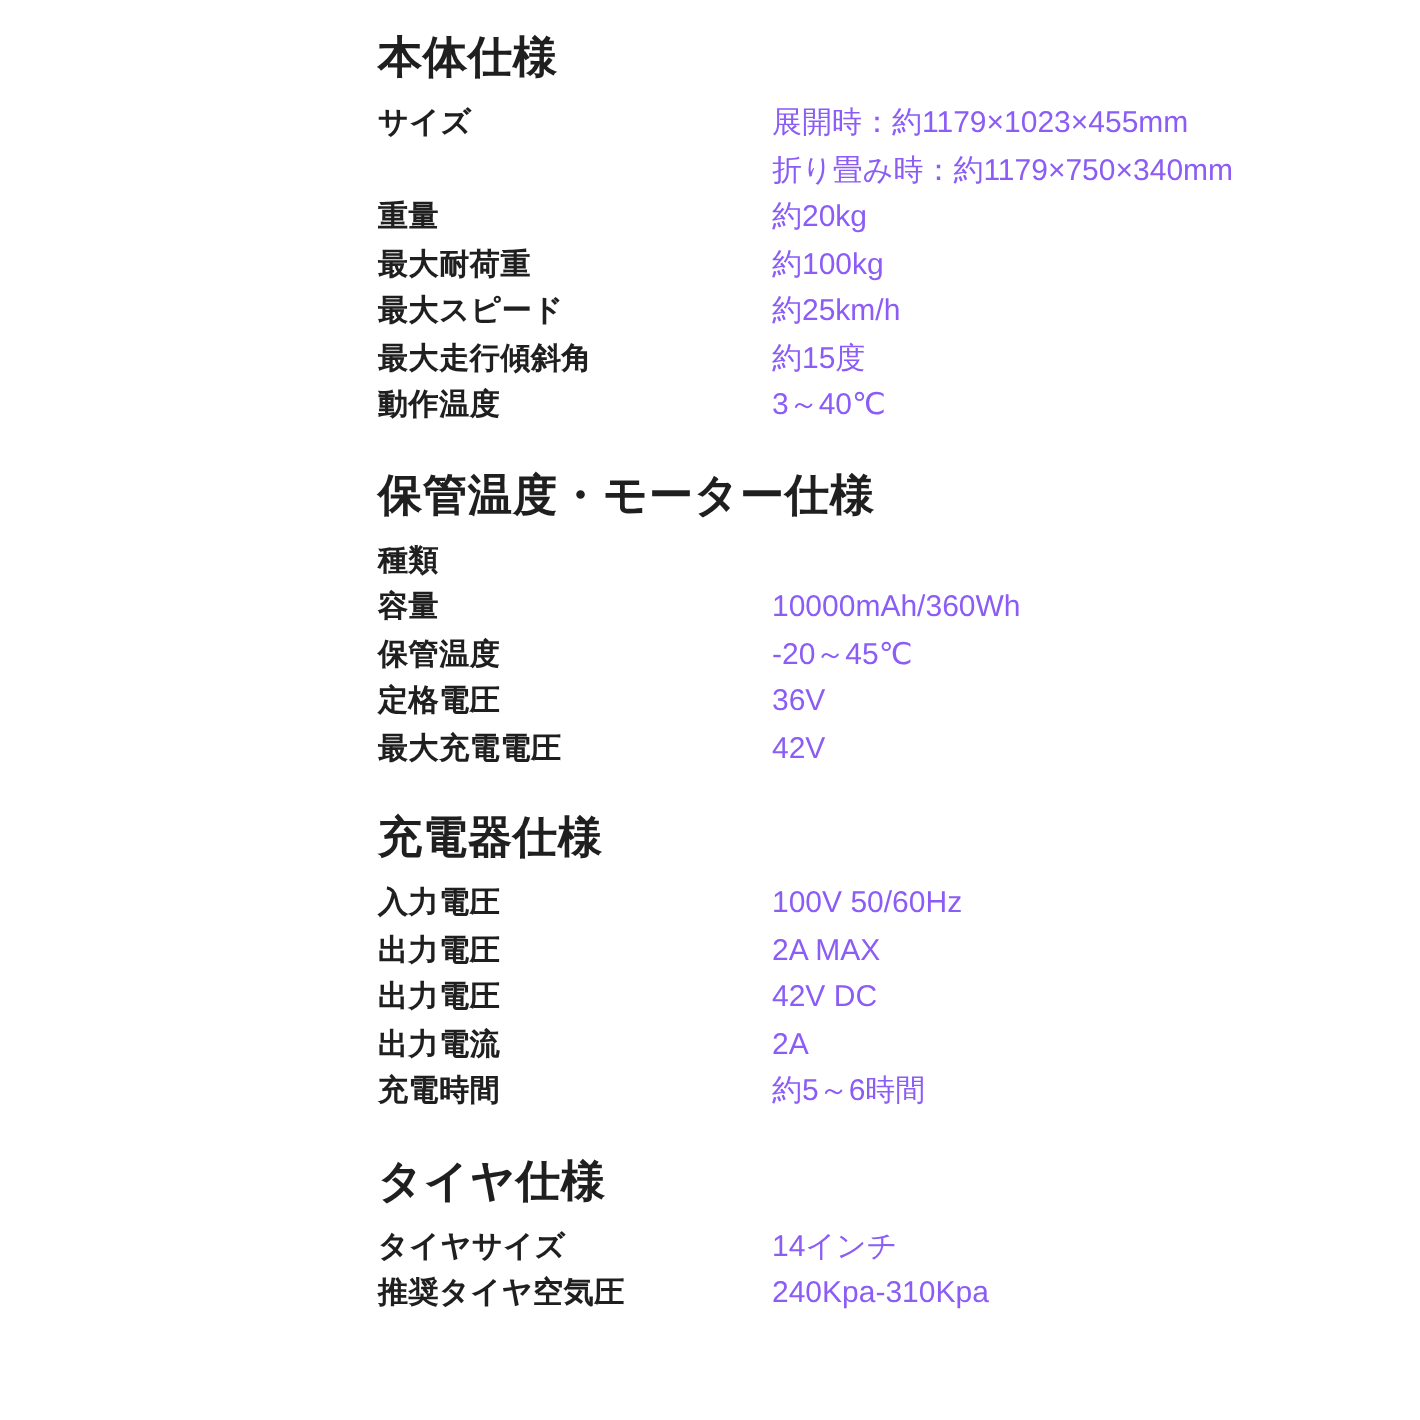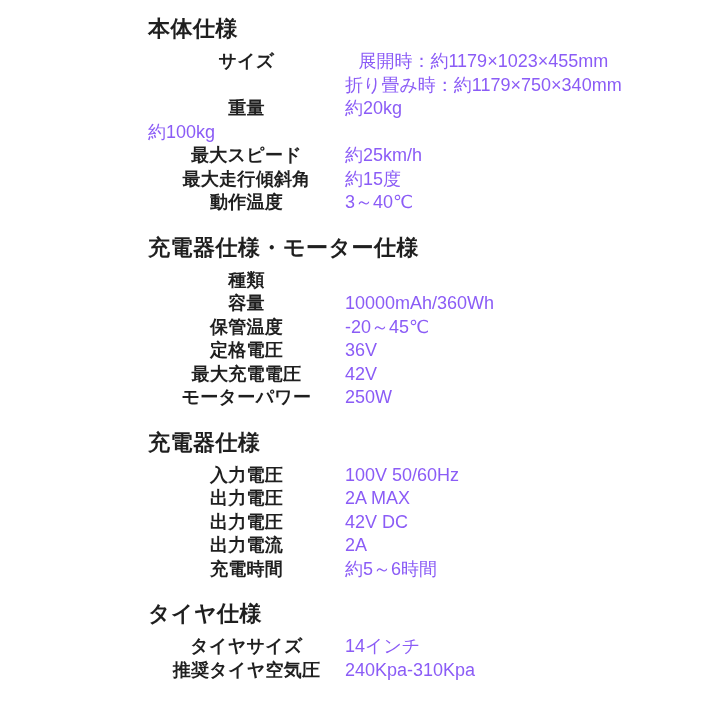--- a/index.html
+++ b/index.html
@@ -8,36 +8,36 @@
     height: 710px;
     background: #ffffff;
     overflow: hidden;
     font-family: "Liberation Sans", "DejaVu Sans", sans-serif;
   }
   .page {
     box-sizing: border-box;
     width: 654px;
     height: 710px;
     padding: 14px 18px 0 148px;
+    margin-left: 41px;
   }
   .section + .section { margin-top: 18px; }
   .section-title {
     font-size: 22px;
     line-height: 30px;
     font-weight: bold;
     color: #1f1f1f;
     margin: 0 0 6px 0;
     letter-spacing: 0.5px;
   }
   .rows { }
   .row {
     display: flex;
-    font-size: 18px;
+    font-size: 15px;
     line-height: 23.5px;
-    text-align: center;
   }
   .row .label {
     flex: 0 0 197px;
     font-weight: bold;
     color: #1f1f1f;
     letter-spacing: 0.3px;
   }
   .row .value {
     color: #8b5cf6;
     white-space: nowrap;
@@ -57,62 +57,59 @@
         <span class="value">
           <span class="value-line">展開時：約1179×1023×455mm</span>
           <span class="value-line">折り畳み時：約1179×750×340mm</span>
         </span>
       </div>
       <div class="row">
         <span class="label">重量</span>
         <span class="value">約20kg</span>
       </div>
       <div class="row">
+        <span class="label">最大耐荷重</span>
         <span class="value">約100kg</span>
       </div>
       <div class="row">
         <span class="label">最大スピード</span>
         <span class="value">約25km/h</span>
       </div>
       <div class="row">
         <span class="label">最大走行傾斜角</span>
         <span class="value">約15度</span>
       </div>
       <div class="row">
         <span class="label">動作温度</span>
         <span class="value">3～40℃</span>
       </div>
     </div>
   </div>
 
   <div class="section">
-    <h2 class="section-title">充電器仕様・モーター仕様</h2>
+    <h2 class="section-title">保管温度・モーター仕様</h2>
     <div class="rows">
       <div class="row">
         <span class="label">種類</span>
       </div>
       <div class="row">
         <span class="label">容量</span>
         <span class="value">10000mAh/360Wh</span>
       </div>
       <div class="row">
         <span class="label">保管温度</span>
         <span class="value">-20～45℃</span>
       </div>
       <div class="row">
         <span class="label">定格電圧</span>
         <span class="value">36V</span>
       </div>
       <div class="row">
         <span class="label">最大充電電圧</span>
         <span class="value">42V</span>
-      </div>
-      <div class="row">
-        <span class="label">モーターパワー</span>
-        <span class="value">250W</span>
       </div>
     </div>
   </div>
 
   <div class="section">
     <h2 class="section-title">充電器仕様</h2>
     <div class="rows">
       <div class="row">
         <span class="label">入力電圧</span>
         <span class="value">100V 50/60Hz</span>

